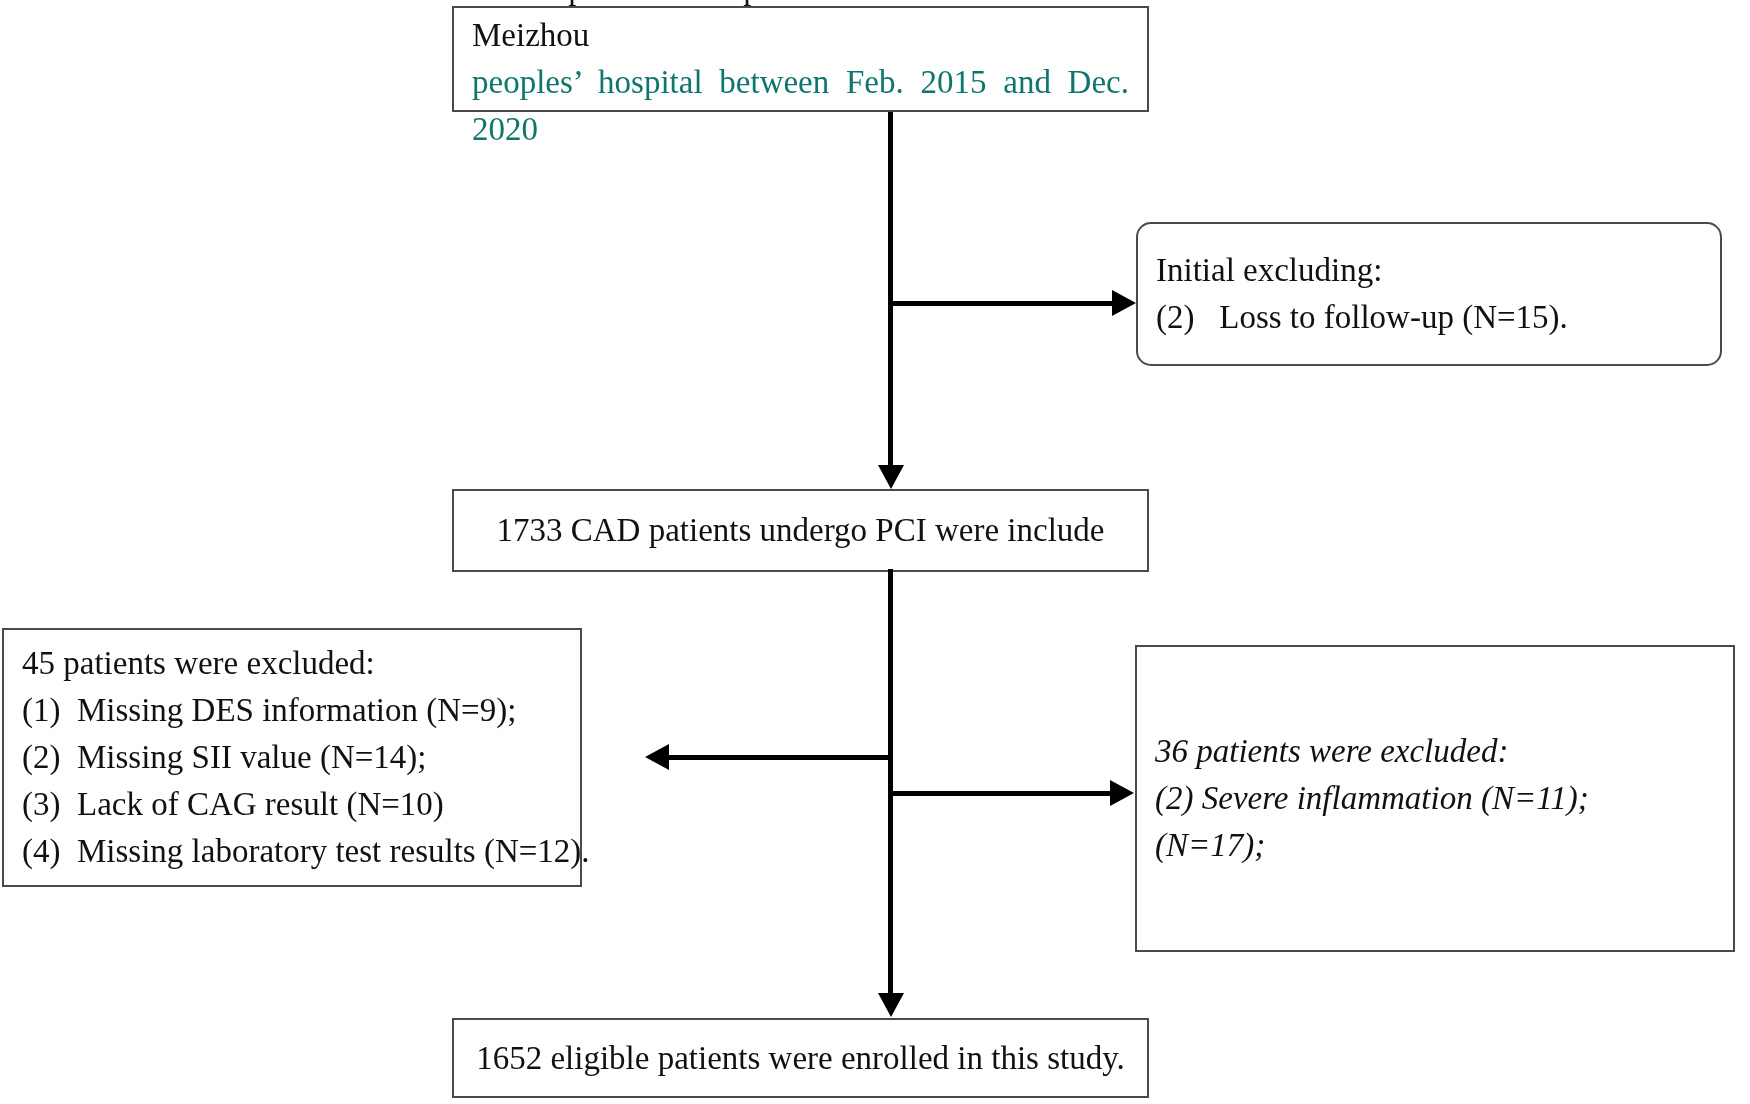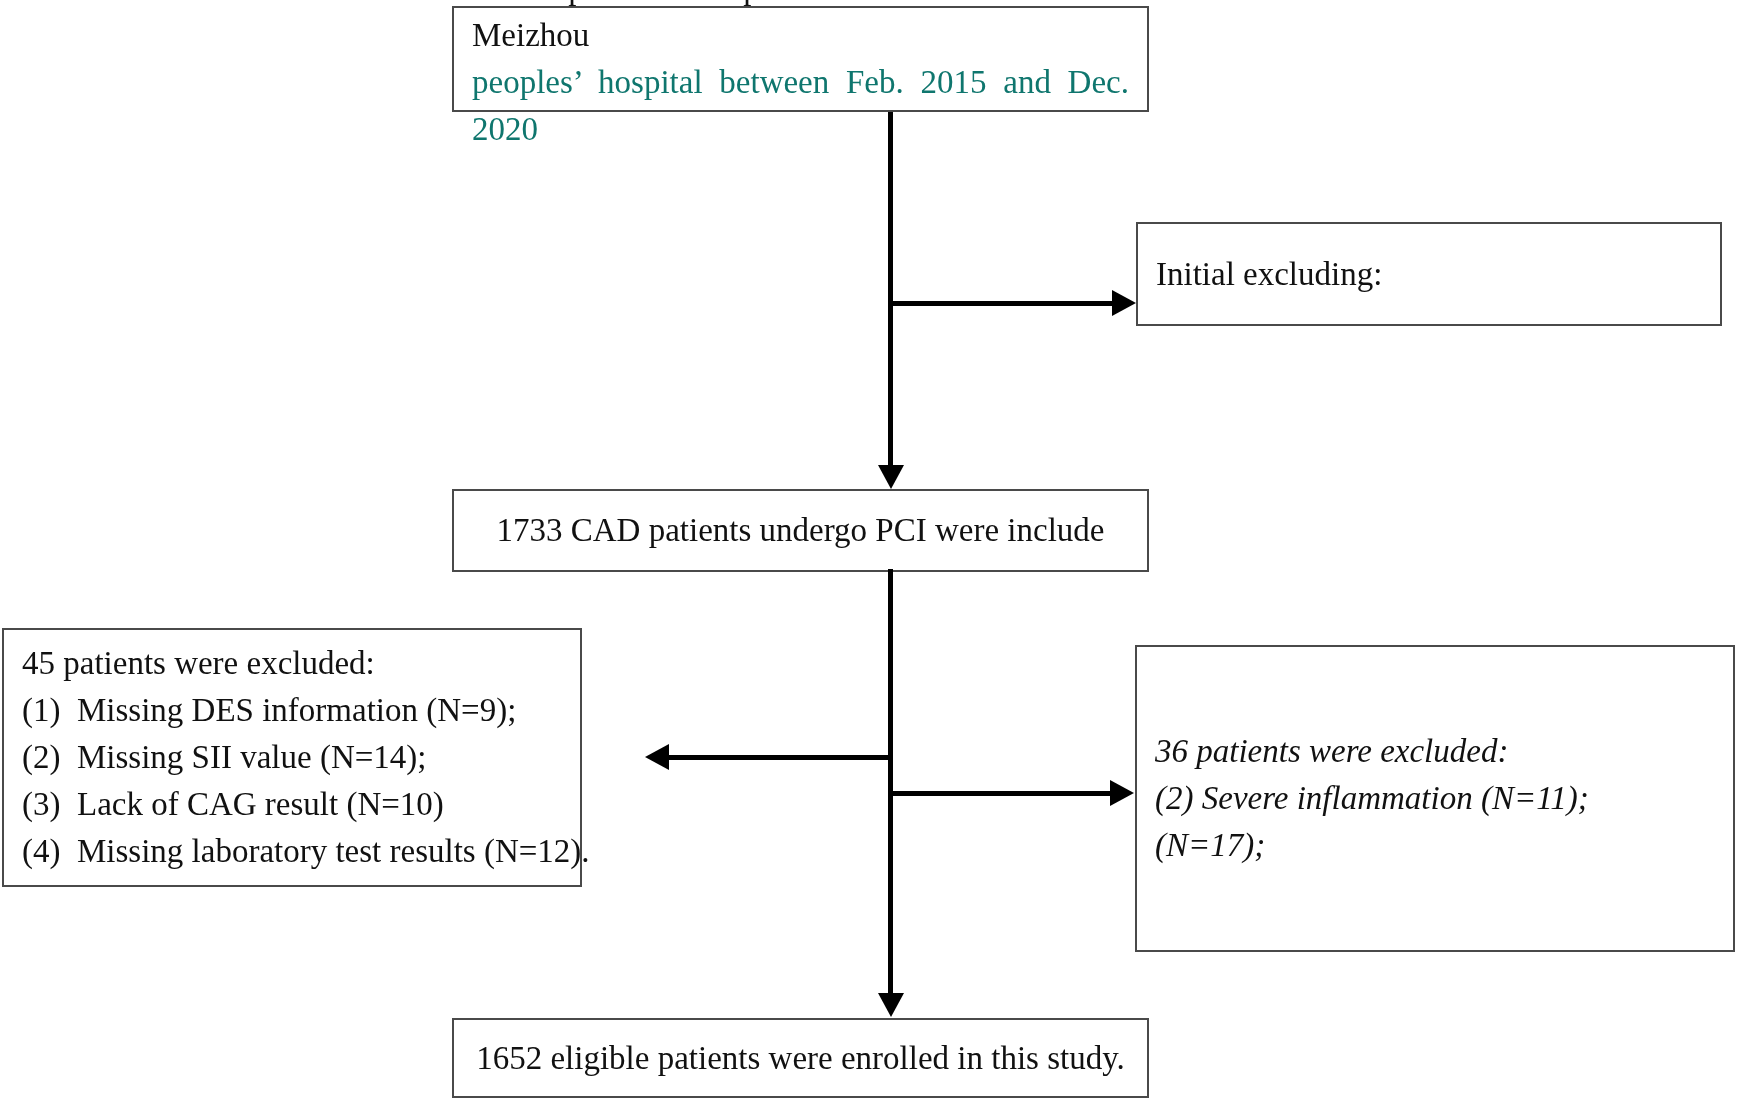--- a/index.html
+++ b/index.html
@@ -99,23 +99,24 @@
       <div class="just-last">peoples’ hospital between Feb. 2015 and Dec. 2020</div>
     </div>
   </div>
 
   <div class="vline" style="left:888px; top:112px; height:355px;"></div>
   <div class="arrow-down" style="left:878px; top:465px;"></div>
 
   <div class="hline" style="left:888px; top:301px; width:228px;"></div>
   <div class="arrow-right" style="left:1112px; top:290px;"></div>
 
-  <div class="box" style="left:1136px; top:222px; width:586px; height:104px;">
+  <div class="box" style="left:1136px; top:222px; width:586px; height:144px;border-radius:15px;">
     <div class="box-inner">
       <div class="line">Initial excluding:</div>
+      <div class="line">(2)   Loss to follow-up (N=15).</div>
     </div>
   </div>
 
   <div class="box" style="left:452px; top:489px; width:697px; height:83px;">
     <div class="box-inner center">
       <div class="line">1733 CAD patients undergo PCI were include</div>
     </div>
   </div>
 
   <div class="vline" style="left:888px; top:569px; width:5px; height:426px;"></div>

